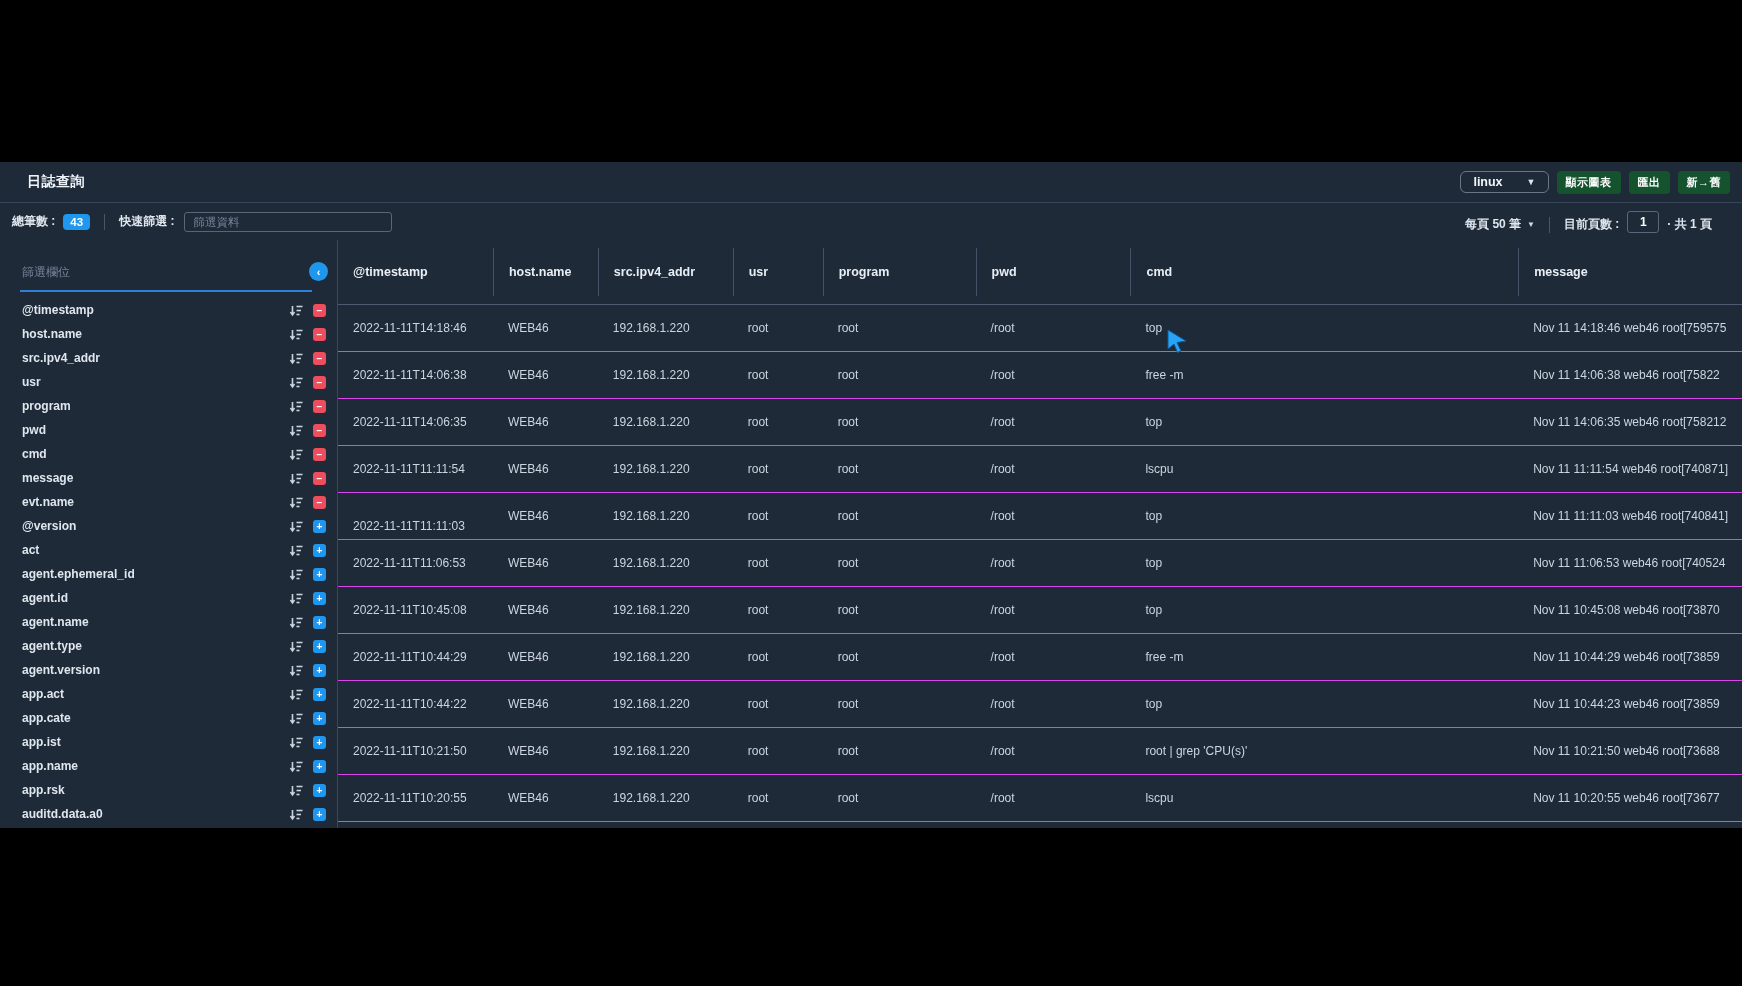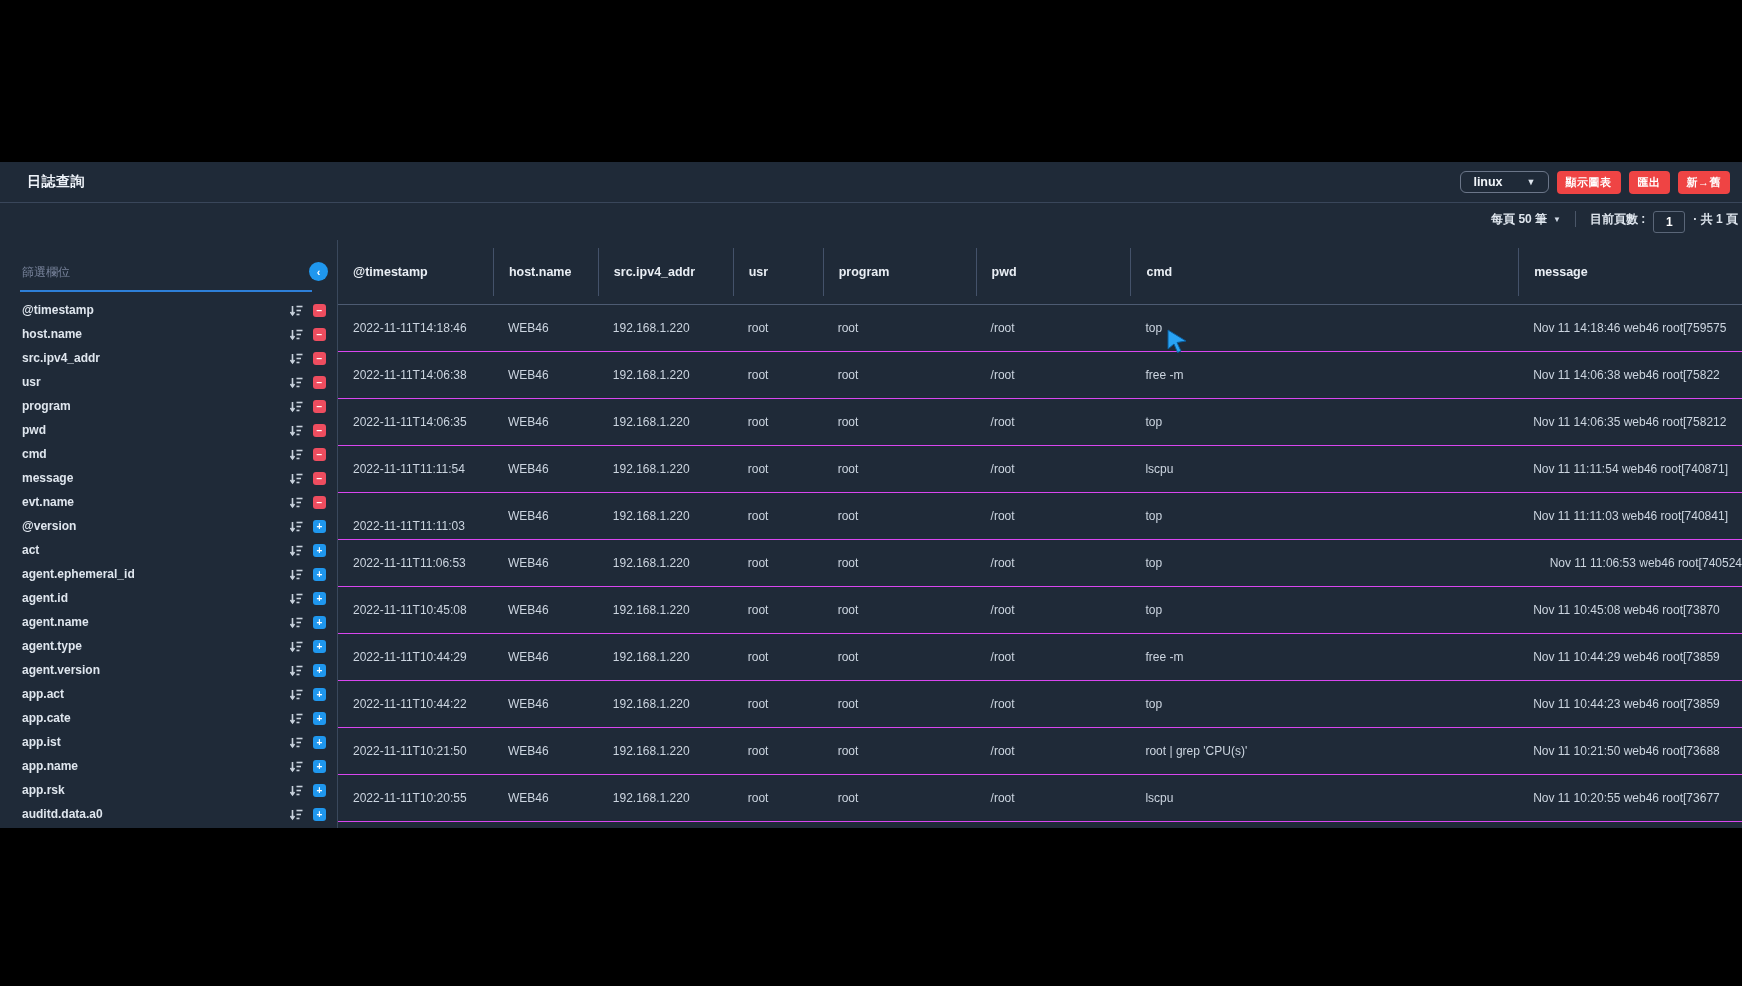--- a/index.html
+++ b/index.html
@@ -8,34 +8,34 @@
   .content{position:absolute;left:0;top:162px;width:1742px;height:666px;background:#1f2a38;overflow:hidden;}
 
   
   .titlebar{position:absolute;left:0;top:0;width:100%;height:40px;border-bottom:1px solid #39465a;
             display:flex;align-items:center;}
   .page-title{color:#eef3f9;font-size:14px;font-weight:bold;margin-left:27px;letter-spacing:.5px;}
   .title-right{margin-left:auto;display:flex;align-items:center;margin-right:12px;gap:8px;}
   .env-select{display:flex;align-items:center;gap:24px;border:1px solid #6b7689;border-radius:6px;
               padding:3px 12px;color:#f2f6fa;font-size:12.5px;font-weight:bold;cursor:pointer;}
   .env-caret{font-size:9px;color:#dfe6ee;}
-  .btn{background:#ef4444;color:#fff;border:none;border-radius:4px;font-size:11px;font-weight:bold;
+  .btn{background:#14532d;color:#fff;border:none;border-radius:4px;font-size:11px;font-weight:bold;
        padding:4px 9px;cursor:pointer;font-family:inherit;letter-spacing:.5px;white-space:nowrap;}
 
   
   .filterrow{position:absolute;left:0;top:41px;width:100%;height:37px;display:flex;align-items:center;}
   .f-label{color:#dfe6ee;font-size:12px;font-weight:bold;}
   .badge{background:#1f97ee;color:#fff;font-size:11.5px;font-weight:bold;border-radius:4px;
          padding:2px 7px;margin-left:8px;}
   .vsep{width:1px;height:16px;background:#4a5668;margin:0 14px;}
   .text-input{background:transparent;border:1px solid #5a6678;border-radius:3px;height:18px;
               color:#dfe6ee;font-size:11.5px;padding:0 8px;font-family:inherit;}
   .text-input::placeholder{color:#78839b;}
   .filter-left{display:flex;align-items:center;margin-left:12px;}
-  .filter-right{margin-left:auto;display:flex;align-items:flex-start;margin-right:4px;color:#dfe6ee;font-size:12px;}
+  .filter-right{margin-left:auto;display:flex;align-items:flex-end;margin-right:30px;color:#dfe6ee;font-size:12px;}
   .perpage{display:flex;align-items:center;gap:6px;font-weight:bold;cursor:pointer;}
   .caret-down{font-size:8px;color:#cfd8e4;}
   .page-input{width:26px;height:18px;border:1px solid #5a6678;border-radius:3px;background:transparent;
               color:#fff;font-size:12px;font-weight:bold;text-align:center;margin:0 8px;font-family:inherit;}
 
   
   .body{position:absolute;left:0;top:78px;width:100%;height:588px;display:flex;}
 
   
   .sidebar{position:relative;width:337px;min-width:337px;border-right:1px solid #3a485c;height:100%;}
@@ -84,20 +84,27 @@
           <span>linux</span>
           <span class="env-caret">▼</span>
         </div>
         <button class="btn">顯示圖表</button>
         <button class="btn">匯出</button>
         <button class="btn">新→舊</button>
       </div>
     </div>
 
     <div class="filterrow">
+      <div class="filter-left">
+        <span class="f-label">總筆數 :</span>
+        <span class="badge">43</span>
+        <span class="vsep"></span>
+        <span class="f-label">快速篩選 :</span>
+        <input class="text-input" style="width: 190px; margin-left: 10px;" placeholder="篩選資料">
+      </div>
       <div class="filter-right">
         <span class="perpage">
           <span>每頁 50 筆</span>
           <span class="caret-down">▼</span>
         </span>
         <span class="vsep"></span>
         <span class="f-label">目前頁數 :</span>
         <input class="page-input" value="1" style="">
         <span class="f-label">· 共 1 頁</span>
       </div>
@@ -484,21 +491,21 @@
               <div class="td" style="width: 224px;">Nov 11 11:11:03 web46 root[740841]</div>
             </div>
             <div class="trow">
               <div class="td" style="width: 155px;">2022-11-11T11:06:53</div>
               <div class="td" style="width: 105px;">WEB46</div>
               <div class="td" style="width: 135px;">192.168.1.220</div>
               <div class="td" style="width: 90px;">root</div>
               <div class="td" style="width: 153px;">root</div>
               <div class="td" style="width: 155px;">/root</div>
               <div class="td" style="width: 388px;">top</div>
-              <div class="td" style="width: 224px; text-align: right;">Nov 11 11:06:53 web46 root[740524</div>
+              <div class="td" style="width: 224px;">Nov 11 11:06:53 web46 root[740524</div>
             </div>
             <div class="trow">
               <div class="td" style="width: 155px;">2022-11-11T10:45:08</div>
               <div class="td" style="width: 105px;">WEB46</div>
               <div class="td" style="width: 135px;">192.168.1.220</div>
               <div class="td" style="width: 90px;">root</div>
               <div class="td" style="width: 153px;">root</div>
               <div class="td" style="width: 155px;">/root</div>
               <div class="td" style="width: 388px;">top</div>
               <div class="td" style="width: 224px;">Nov 11 10:45:08 web46 root[73870</div>

